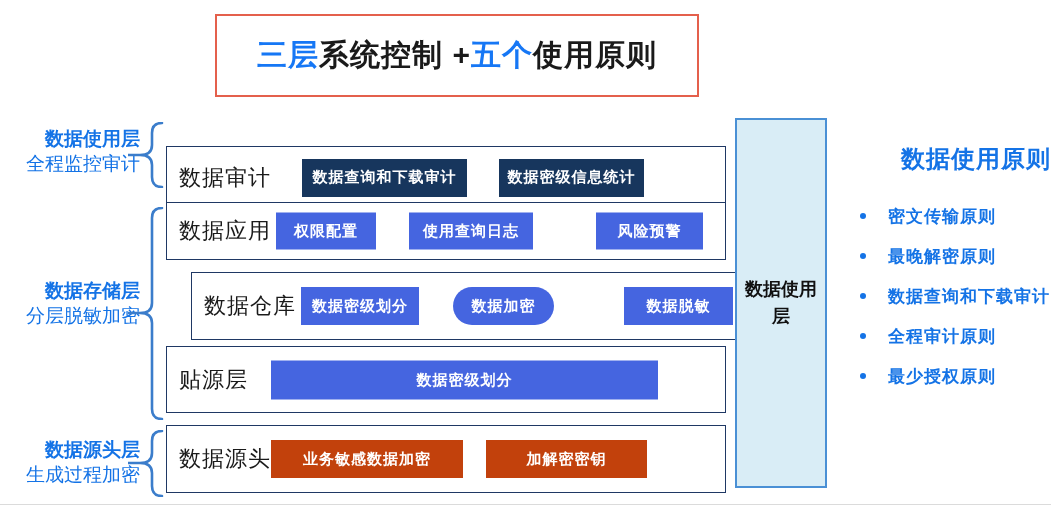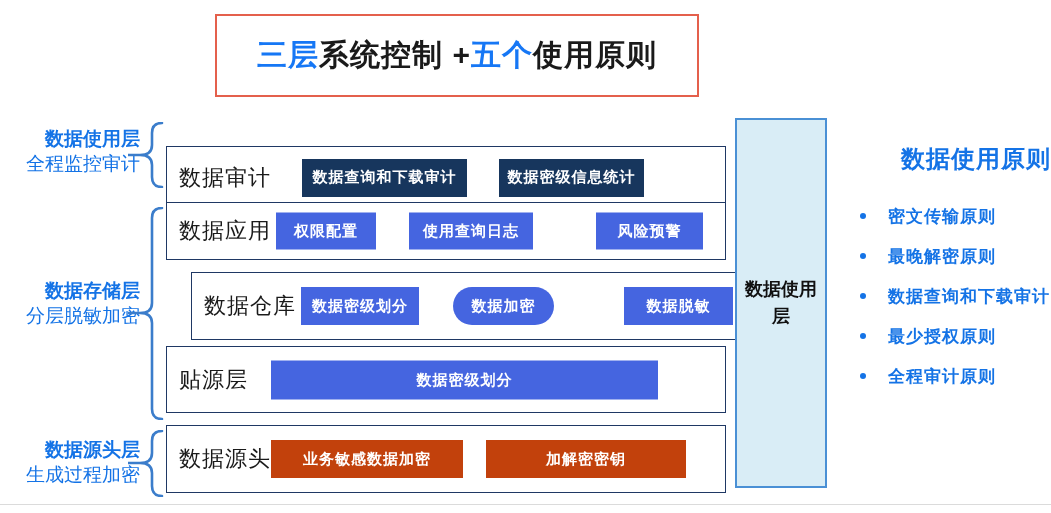--- a/index.html
+++ b/index.html
@@ -36,21 +36,21 @@
   .blk{
     position:absolute;top:50%;transform:translateY(-50%);
     display:flex;align-items:center;justify-content:center;
     color:#fff;font-size:15px;font-weight:700;white-space:nowrap;letter-spacing:1px;
   }
   .blk-dark{background:#17365D;} .blk-blue{background:#4565E0;} .blk-green{background:#c2410c;}
   .r1-b0{left:135px;width:165px;height:38px;} .r1-b1{left:332px;width:145px;height:38px;}
   .r2-b0{left:109px;width:100px;height:37px;} .r2-b1{left:242px;width:124px;height:37px;} .r2-b2{left:429px;width:107px;height:37px;}
   .r3-b0{left:109px;width:118px;height:38px;} .r3-b1{left:261px;width:101px;height:38px;border-radius:19px;} .r3-b2{left:432px;width:109px;height:38px;}
   .r4-b0{left:104px;width:387px;height:39px;}
-  .r5-b0{left:104px;width:192px;height:38px;} .r5-b1{left:319px;width:200px;height:38px;}
+  .r5-b0{left:104px;width:192px;height:38px;} .r5-b1{left:319px;width:161px;height:38px;}
   
   .spec-bar{
     position:absolute;left:735px;top:118px;width:92px;height:370px;
     background:#D9EDF6;border:2px solid #4A90D5;box-sizing:border-box;
     display:flex;align-items:center;justify-content:center;text-align:center;
     font-size:18px;font-weight:600;color:#111;line-height:27px;
     padding:0 8px;word-break:break-all;
   }
   
   .principles-title{
@@ -143,22 +143,22 @@
     <li>
       <span class="dot"></span>
       <span>最晚解密原则</span>
     </li>
     <li>
       <span class="dot"></span>
       <span>数据查询和下载审计</span>
     </li>
     <li>
       <span class="dot"></span>
-      <span>最少授权原则</span>
+      <span>全程审计原则</span>
     </li>
     <li>
       <span class="dot"></span>
-      <span>全程审计原则</span>
+      <span>最少授权原则</span>
     </li>
   </ul>
 
   <div class="bottom-line"></div>
 </div>
 
 </body></html>

